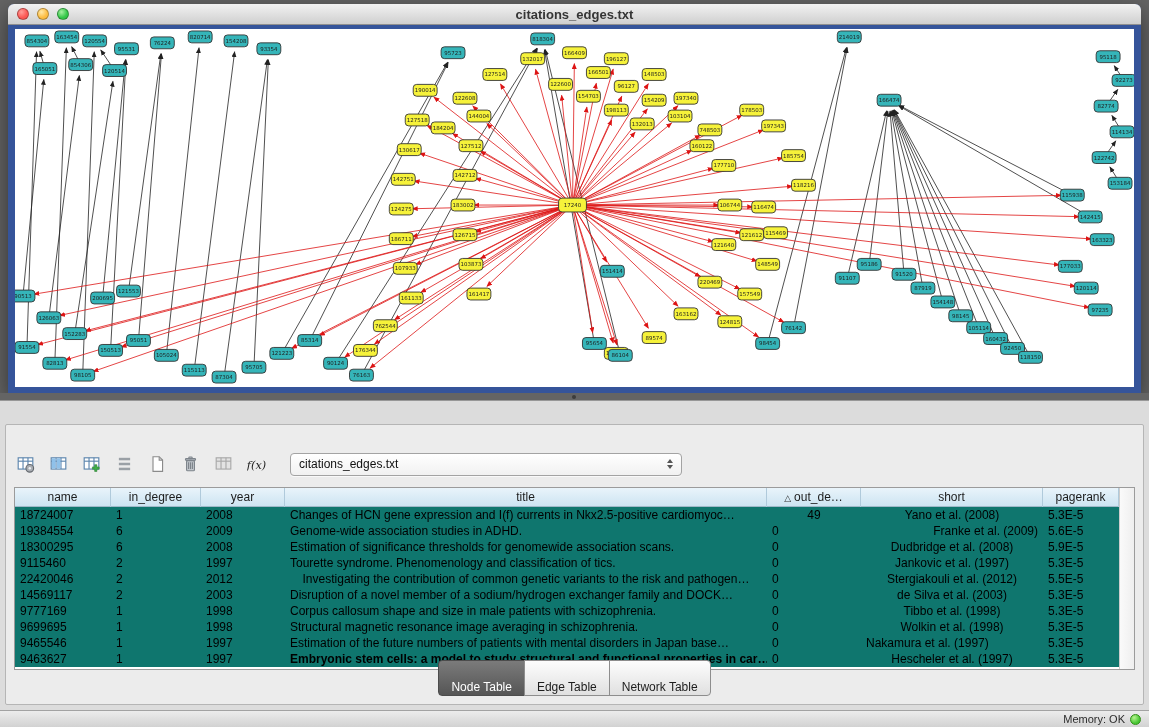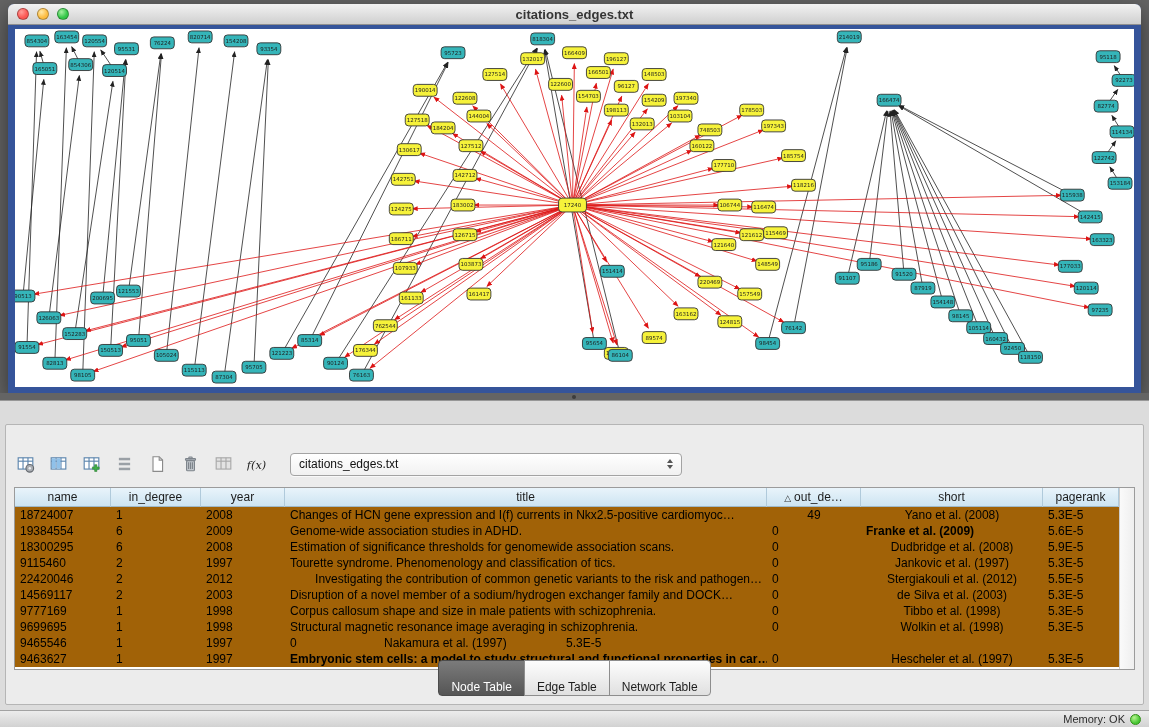--- a/index.html
+++ b/index.html
@@ -51,21 +51,21 @@
   .updown .down { border-top:4px solid #555; }
 
   .table-wrap { position:absolute; top:62px; left:8px; right:8px; bottom:34px;
     border:1px solid #9b9b9b; background:#ffffff; overflow:hidden; display:flex; }
   .table-main { flex:1; }
   .thead { display:flex; height:19px; background:linear-gradient(#e9f4fb,#cde4f2);
     border-bottom:1px solid #9fb9c9; }
   .hcell { height:19px; line-height:18px; font-size:12px; color:#1c1c1c; text-align:center;
     border-right:1px solid #b0cadb; overflow:hidden; white-space:nowrap; }
   .hcell .sort { font-size:9px; margin-right:3px; color:#333; }
-  .tbody .trow { display:flex; height:16px; line-height:16px; background:#a16207; }
+  .tbody .trow { display:flex; height:16px; line-height:16px; background:#0f766e; }
   .cell { font-size:12px; color:#000; padding:0 5px; overflow:hidden; white-space:nowrap; }
   .vscroll { width:15px; background:linear-gradient(90deg,#fafafa,#efefef); border-left:1px solid #cccccc; }
 
   .tab-bar { position:absolute; left:0; right:0; bottom:8px; display:flex; justify-content:center; }
   .tab { height:21px; padding:17px 12px; font-size:12px; line-height:19px; color:#1d1d1d;
     background:linear-gradient(#fdfdfd,#e0e0e0); border:1px solid #8d8d8d; margin-left:-1px; }
   .tab:first-child { border-radius:4px 0 0 4px; margin-left:0; }
   .tab:last-child { border-radius:0 4px 4px 0; }
   .tab.active { background:linear-gradient(#7b7b7b,#555555); color:#ffffff; border-color:#4c4c4c; }
 
@@ -776,21 +776,21 @@
               <div class="cell" style="width: 94px; text-align: center;">49</div>
               <div class="cell" style="width: 182px; text-align: center;">Yano et al. (2008)</div>
               <div class="cell" style="width: 76px; text-align: left;">5.3E-5</div>
             </div>
             <div class="trow">
               <div class="cell" style="width: 96px; text-align: left;">19384554</div>
               <div class="cell" style="width: 90px; text-align: left;">6</div>
               <div class="cell" style="width: 84px; text-align: left;">2009</div>
               <div class="cell" style="width: 482px; text-align: left;">Genome-wide association studies in ADHD.</div>
               <div class="cell" style="width: 94px; text-align: left;">0</div>
-              <div class="cell" style="width: 182px; text-align: left; font-weight: bold;">Franke et al. (2009)</div>
+              <div class="cell" style="width: 182px; text-align: right;">Franke et al. (2009)</div>
               <div class="cell" style="width: 76px; text-align: left;">5.6E-5</div>
             </div>
             <div class="trow">
               <div class="cell" style="width: 96px; text-align: left;">18300295</div>
               <div class="cell" style="width: 90px; text-align: left;">6</div>
               <div class="cell" style="width: 84px; text-align: left;">2008</div>
               <div class="cell" style="width: 482px; text-align: left;">Estimation of significance thresholds for genomewide association scans.</div>
               <div class="cell" style="width: 94px; text-align: left;">0</div>
               <div class="cell" style="width: 182px; text-align: center;">Dudbridge et al. (2008)</div>
               <div class="cell" style="width: 76px; text-align: left;">5.9E-5</div>
@@ -801,21 +801,21 @@
               <div class="cell" style="width: 84px; text-align: left;">1997</div>
               <div class="cell" style="width: 482px; text-align: left;">Tourette syndrome. Phenomenology and classification of tics.</div>
               <div class="cell" style="width: 94px; text-align: left;">0</div>
               <div class="cell" style="width: 182px; text-align: center;">Jankovic et al. (1997)</div>
               <div class="cell" style="width: 76px; text-align: left;">5.3E-5</div>
             </div>
             <div class="trow">
               <div class="cell" style="width: 96px; text-align: left;">22420046</div>
               <div class="cell" style="width: 90px; text-align: left;">2</div>
               <div class="cell" style="width: 84px; text-align: left;">2012</div>
-              <div class="cell" style="width: 482px; text-align: right;">Investigating the contribution of common genetic variants to the risk and pathogen…</div>
+              <div class="cell" style="width: 482px; text-align: center;">Investigating the contribution of common genetic variants to the risk and pathogen…</div>
               <div class="cell" style="width: 94px; text-align: left;">0</div>
               <div class="cell" style="width: 182px; text-align: center;">Stergiakouli et al. (2012)</div>
               <div class="cell" style="width: 76px; text-align: left;">5.5E-5</div>
             </div>
             <div class="trow">
               <div class="cell" style="width: 96px; text-align: left;">14569117</div>
               <div class="cell" style="width: 90px; text-align: left;">2</div>
               <div class="cell" style="width: 84px; text-align: left;">2003</div>
               <div class="cell" style="width: 482px; text-align: left;">Disruption of a novel member of a sodium/hydrogen exchanger family and DOCK…</div>
               <div class="cell" style="width: 94px; text-align: left;">0</div>
@@ -837,20 +837,21 @@
               <div class="cell" style="width: 84px; text-align: left;">1998</div>
               <div class="cell" style="width: 482px; text-align: left;">Structural magnetic resonance image averaging in schizophrenia.</div>
               <div class="cell" style="width: 94px; text-align: left;">0</div>
               <div class="cell" style="width: 182px; text-align: center;">Wolkin et al. (1998)</div>
               <div class="cell" style="width: 76px; text-align: left;">5.3E-5</div>
             </div>
             <div class="trow">
               <div class="cell" style="width: 96px; text-align: left;">9465546</div>
               <div class="cell" style="width: 90px; text-align: left;">1</div>
               <div class="cell" style="width: 84px; text-align: left;">1997</div>
+              <div class="cell" style="width: 482px; text-align: left;">Estimation of the future numbers of patients with mental disorders in Japan base…</div>
               <div class="cell" style="width: 94px; text-align: left;">0</div>
               <div class="cell" style="width: 182px; text-align: left;">Nakamura et al. (1997)</div>
               <div class="cell" style="width: 76px; text-align: left;">5.3E-5</div>
             </div>
             <div class="trow">
               <div class="cell" style="width: 96px; text-align: left;">9463627</div>
               <div class="cell" style="width: 90px; text-align: left;">1</div>
               <div class="cell" style="width: 84px; text-align: left;">1997</div>
               <div class="cell" style="width: 482px; text-align: center; font-weight: bold;">Embryonic stem cells: a model to study structural and functional properties in car…</div>
               <div class="cell" style="width: 94px; text-align: left;">0</div>

